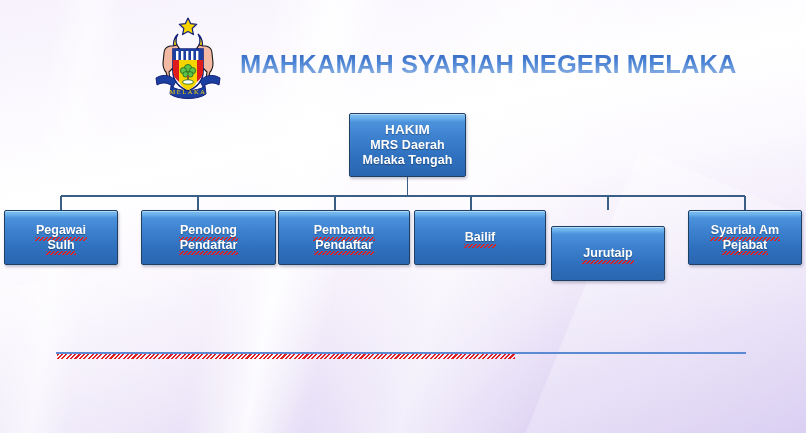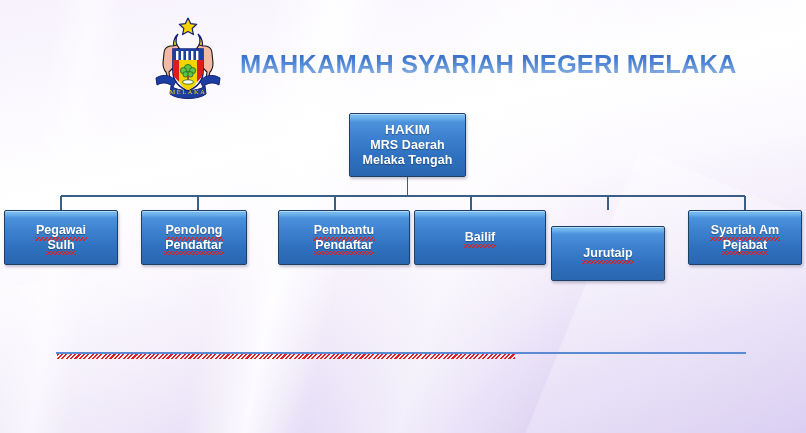--- a/index.html
+++ b/index.html
@@ -309,21 +309,21 @@
       </div>
     </div>
 
     <div class="node node-leaf" style="left:4px;width:114px;">
       <div class="node-label">
         <div><span class="sq">Pegawai</span></div>
         <div><span class="sq">Sulh</span></div>
       </div>
     </div>
 
-    <div class="node node-leaf" style="left:141px;width:106px;">
+    <div class="node node-leaf" style="left:141px;width:135px;">
       <div class="node-label">
         <div><span class="sq">Penolong</span></div>
         <div><span class="sq">Pendaftar</span></div>
       </div>
     </div>
 
     <div class="node node-leaf" style="left:278px;width:132px;">
       <div class="node-label">
         <div><span class="sq">Pembantu</span></div>
         <div><span class="sq">Pendaftar</span></div>

